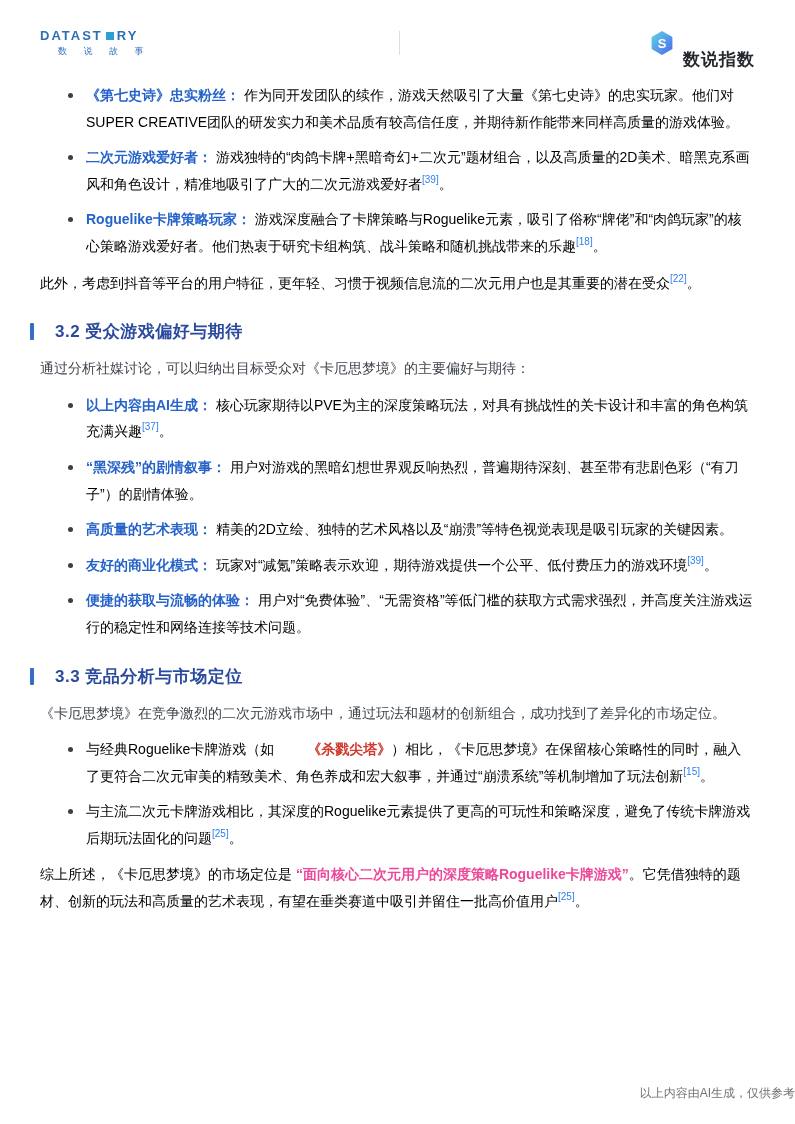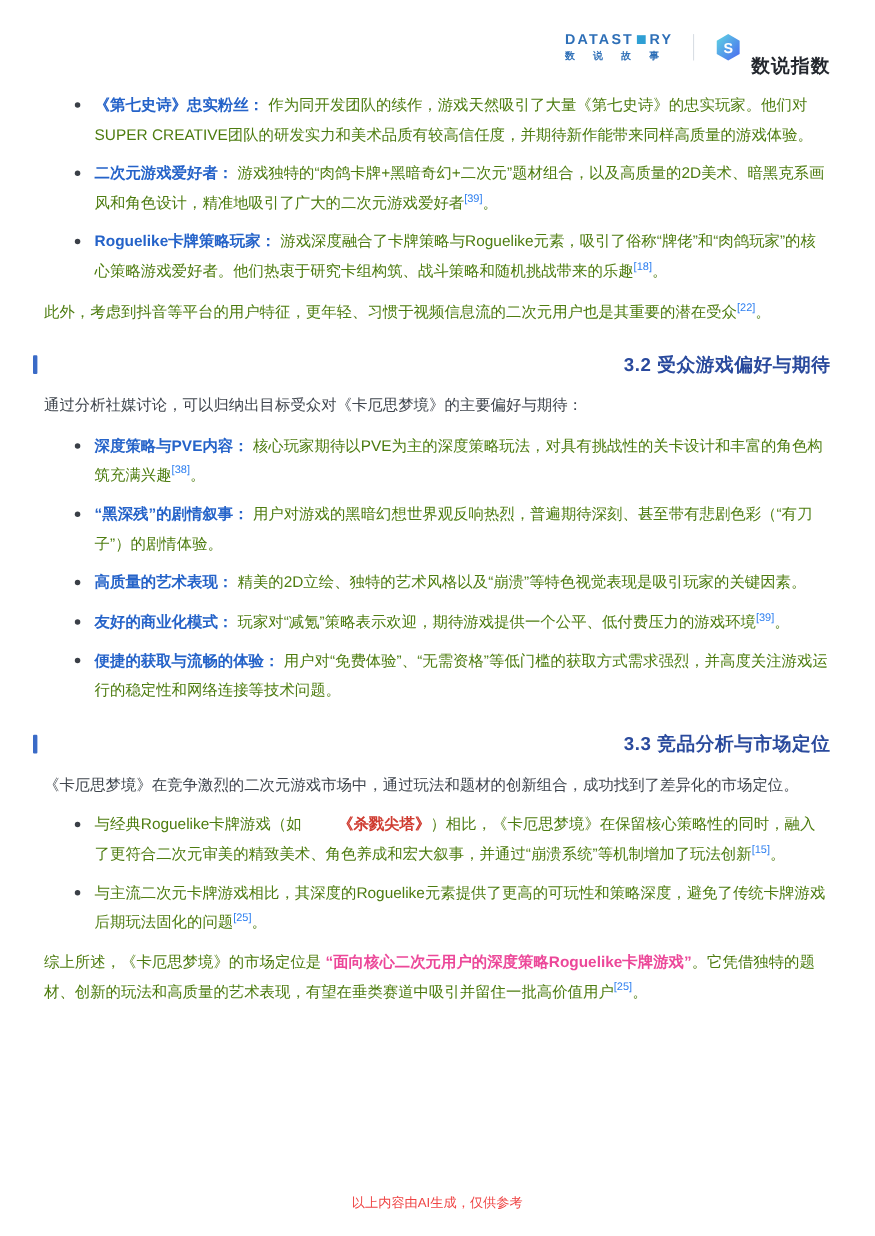--- a/index.html
+++ b/index.html
@@ -8,80 +8,79 @@
     width: 795px; height: 1124px;
     font-family: "Liberation Sans", "DejaVu Sans", sans-serif;
     color: #3f454d;
     position: relative;
     overflow: hidden;
   }
   .page { padding: 26px 40px 0 40px; }
 
   
   .header {
-    display: flex; justify-content: flex-end; align-items: center;
+    display: flex; justify-content: space-between; align-items: center;
     gap: 18px; height: 34px; margin-bottom: 22px;
   }
   .brand { color: #2e6fb7; }
   .brand-line1 {
     display: flex; align-items: center; gap: 2px;
     font-size: 13px; font-weight: 700; letter-spacing: 2px;
   }
   .square-o {
     display: inline-block; width: 8px; height: 8px;
     background: #2e9fd4; margin: 0 1px;
   }
   .brand-line2 {
-    font-size: 9px; font-weight: 700; letter-spacing: 7px;
-    margin-top: 2px; white-space: nowrap;
+    font-size: 9px; font-weight: 400; letter-spacing: 7px;
+    margin-top: 2px; white-space: nowrap; margin-left: 18px;
   }
   .logo-divider { width: 1px; height: 24px; background: #d9dee4; }
   .product { display: flex; align-items: center; gap: 8px; }
   .product-name { font-size: 17px; font-weight: 700; color: #23272e; letter-spacing: 1px; margin-top: 33px; }
 
   
   .para { font-size: 14px; line-height: 1.9; margin: 10px 0 0 0; }
   .lead { margin-top: 12px; }
 
   ul.bullets { list-style: none; margin: 10px 0 0 26px; }
   ul.bullets li {
     position: relative; padding-left: 20px;
     font-size: 14px; line-height: 1.9; margin-bottom: 9px;
   }
   ul.bullets li::before {
     content: ""; position: absolute; left: 2px; top: 11px;
     width: 5px; height: 5px; border-radius: 50%; background: #3a3f47;
   }
 
-  .seg-plain { color: #4d7c0f; }
+  .seg-plain { color: #000000; }
   .seg-label { color: #2563c9; font-weight: 700; }
   .seg-red   { color: #cf3b30; font-weight: 700; padding-left: 33px; }
   .seg-bold  { color: #ec4899; font-weight: 700; }
   sup.cite {
     color: #2e7ff0; font-size: 10px; line-height: 0;
     vertical-align: super; cursor: pointer;
   }
 
   
   .section-heading {
-    display: flex; align-items: center; gap: 4px;
+    display: flex; align-items: center; gap: 21px;
     margin: 24px 0 6px -10px;
-    justify-content: space-between;
   }
   .section-heading .bar {
     width: 4px; height: 17px; background: #3a6bc7; border-radius: 1px;
   }
   .section-heading h2 {
     font-size: 17px; font-weight: 700; color: #2a4a9d; letter-spacing: .5px;
   }
 
   
   .footer {
     position: absolute; bottom: 22px; left: 0; width: 100%;
-    text-align: center; font-size: 12px; color: #ef4444;
+    text-align: right; font-size: 12px; color: #737373;
   }
 </style>
 </head>
 <body>
 
 <div class="page">
 
   <header class="header">
     <div class="brand">
       <div class="brand-line1">
@@ -116,21 +115,21 @@
   <p class="para"><span class="seg-plain">此外，考虑到抖音等平台的用户特征，更年轻、习惯于视频信息流的二次元用户也是其重要的潜在受众</span><sup class="cite">[22]</sup><span class="seg-plain">。</span></p>
 
   <div class="section-heading">
     <span class="bar"></span>
     <h2>3.2 受众游戏偏好与期待</h2>
   </div>
 
   <p class="para lead">通过分析社媒讨论，可以归纳出目标受众对《卡厄思梦境》的主要偏好与期待：</p>
 
   <ul class="bullets">
-      <li><span class="seg-label">深度策略与PVE内容：</span><span class="seg-plain"> 核心玩家期待以PVE为主的深度策略玩法，对具有挑战性的关卡设计和丰富的角色构筑充满兴趣</span><sup class="cite">[38]</sup><span class="seg-plain">。</span></li>
+      <li><span class="seg-label">以上内容由AI生成：</span><span class="seg-plain"> 核心玩家期待以PVE为主的深度策略玩法，对具有挑战性的关卡设计和丰富的角色构筑充满兴趣</span><sup class="cite">[37]</sup><span class="seg-plain">。</span></li>
       <li><span class="seg-label">“黑深残”的剧情叙事：</span><span class="seg-plain"> 用户对游戏的黑暗幻想世界观反响热烈，普遍期待深刻、甚至带有悲剧色彩（“有刀子”）的剧情体验。</span></li>
       <li><span class="seg-label">高质量的艺术表现：</span><span class="seg-plain"> 精美的2D立绘、独特的艺术风格以及“崩溃”等特色视觉表现是吸引玩家的关键因素。</span></li>
       <li><span class="seg-label">友好的商业化模式：</span><span class="seg-plain"> 玩家对“减氪”策略表示欢迎，期待游戏提供一个公平、低付费压力的游戏环境</span><sup class="cite">[39]</sup><span class="seg-plain">。</span></li>
       <li><span class="seg-label">便捷的获取与流畅的体验：</span><span class="seg-plain"> 用户对“免费体验”、“无需资格”等低门槛的获取方式需求强烈，并高度关注游戏运行的稳定性和网络连接等技术问题。</span></li>
     </ul>
 
   <div class="section-heading">
     <span class="bar"></span>
     <h2>3.3 竞品分析与市场定位</h2>
   </div>

